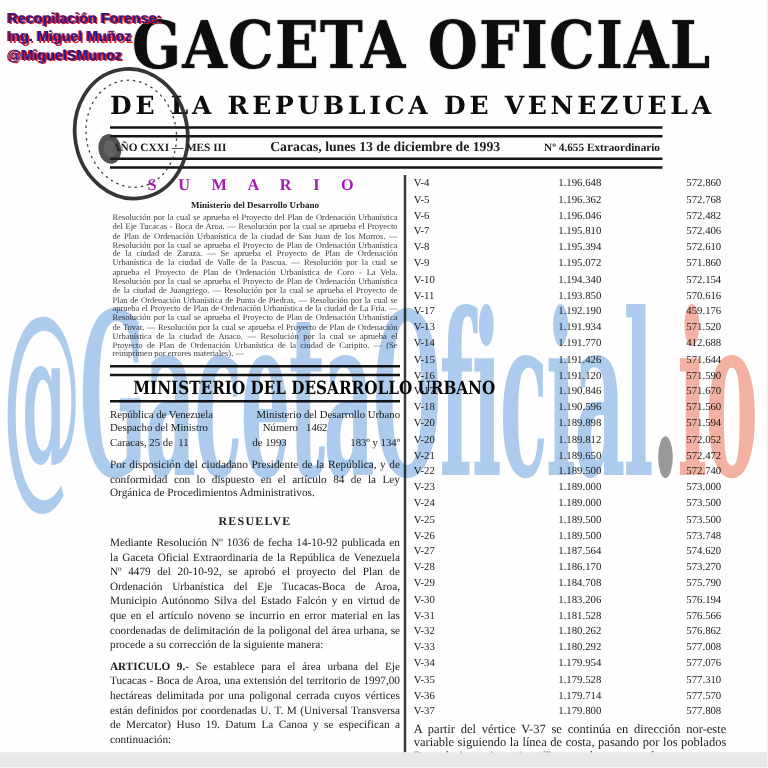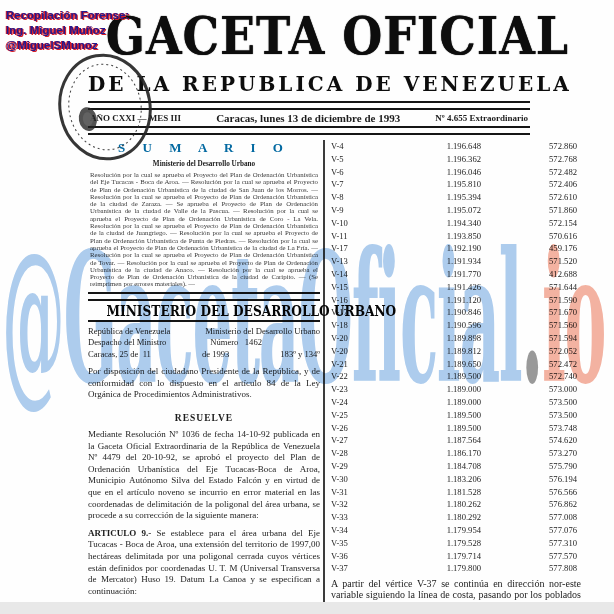--- a/index.html
+++ b/index.html
@@ -30,21 +30,21 @@
              white-space:nowrap;transform:scaleX(.35);transform-origin:left center;
              mix-blend-mode:multiply;letter-spacing:-4px;}
   .wm-main{color:#aecdee;}
   .wm-dot{color:#9a9a9a;}
   .wm-io{color:#f4b3a2;}
   
   .col-divider{position:absolute;left:323px;top:140px;bottom:0;width:1.5px;background:#3c3c3c;z-index:1;}
   .left-col{position:absolute;left:88px;top:140px;width:232px;z-index:1;}
   .right-col{position:absolute;left:331px;top:140px;width:254px;z-index:1;}
   
-  .sum-title{text-align:center;font-weight:bold;font-size:13px;letter-spacing:7px;color:#0369a1;}
+  .sum-title{text-align:center;font-weight:bold;font-size:13px;letter-spacing:7px;color:#a21caf;}
   .sum-ministry{text-align:center;font-weight:bold;font-size:7.2px;margin-top:4px;color:#222;}
   .sum-body{margin-top:3px;font-size:6.8px;line-height:7.3px;text-align:justify;color:#383838;
             padding:0 2px;}
   
   .banner-wrap{margin-top:4px;}
   .banner{font-family:"DejaVu Serif",serif;font-weight:bold;font-size:14.5px;line-height:17px;
           white-space:nowrap;transform:scaleX(.84);transform-origin:center;text-align:center;
           padding:1px 0;color:#060606;}
   .org{margin-top:4px;font-size:8.6px;line-height:11.5px;}
   .org-row{display:flex;justify-content:space-between;}

